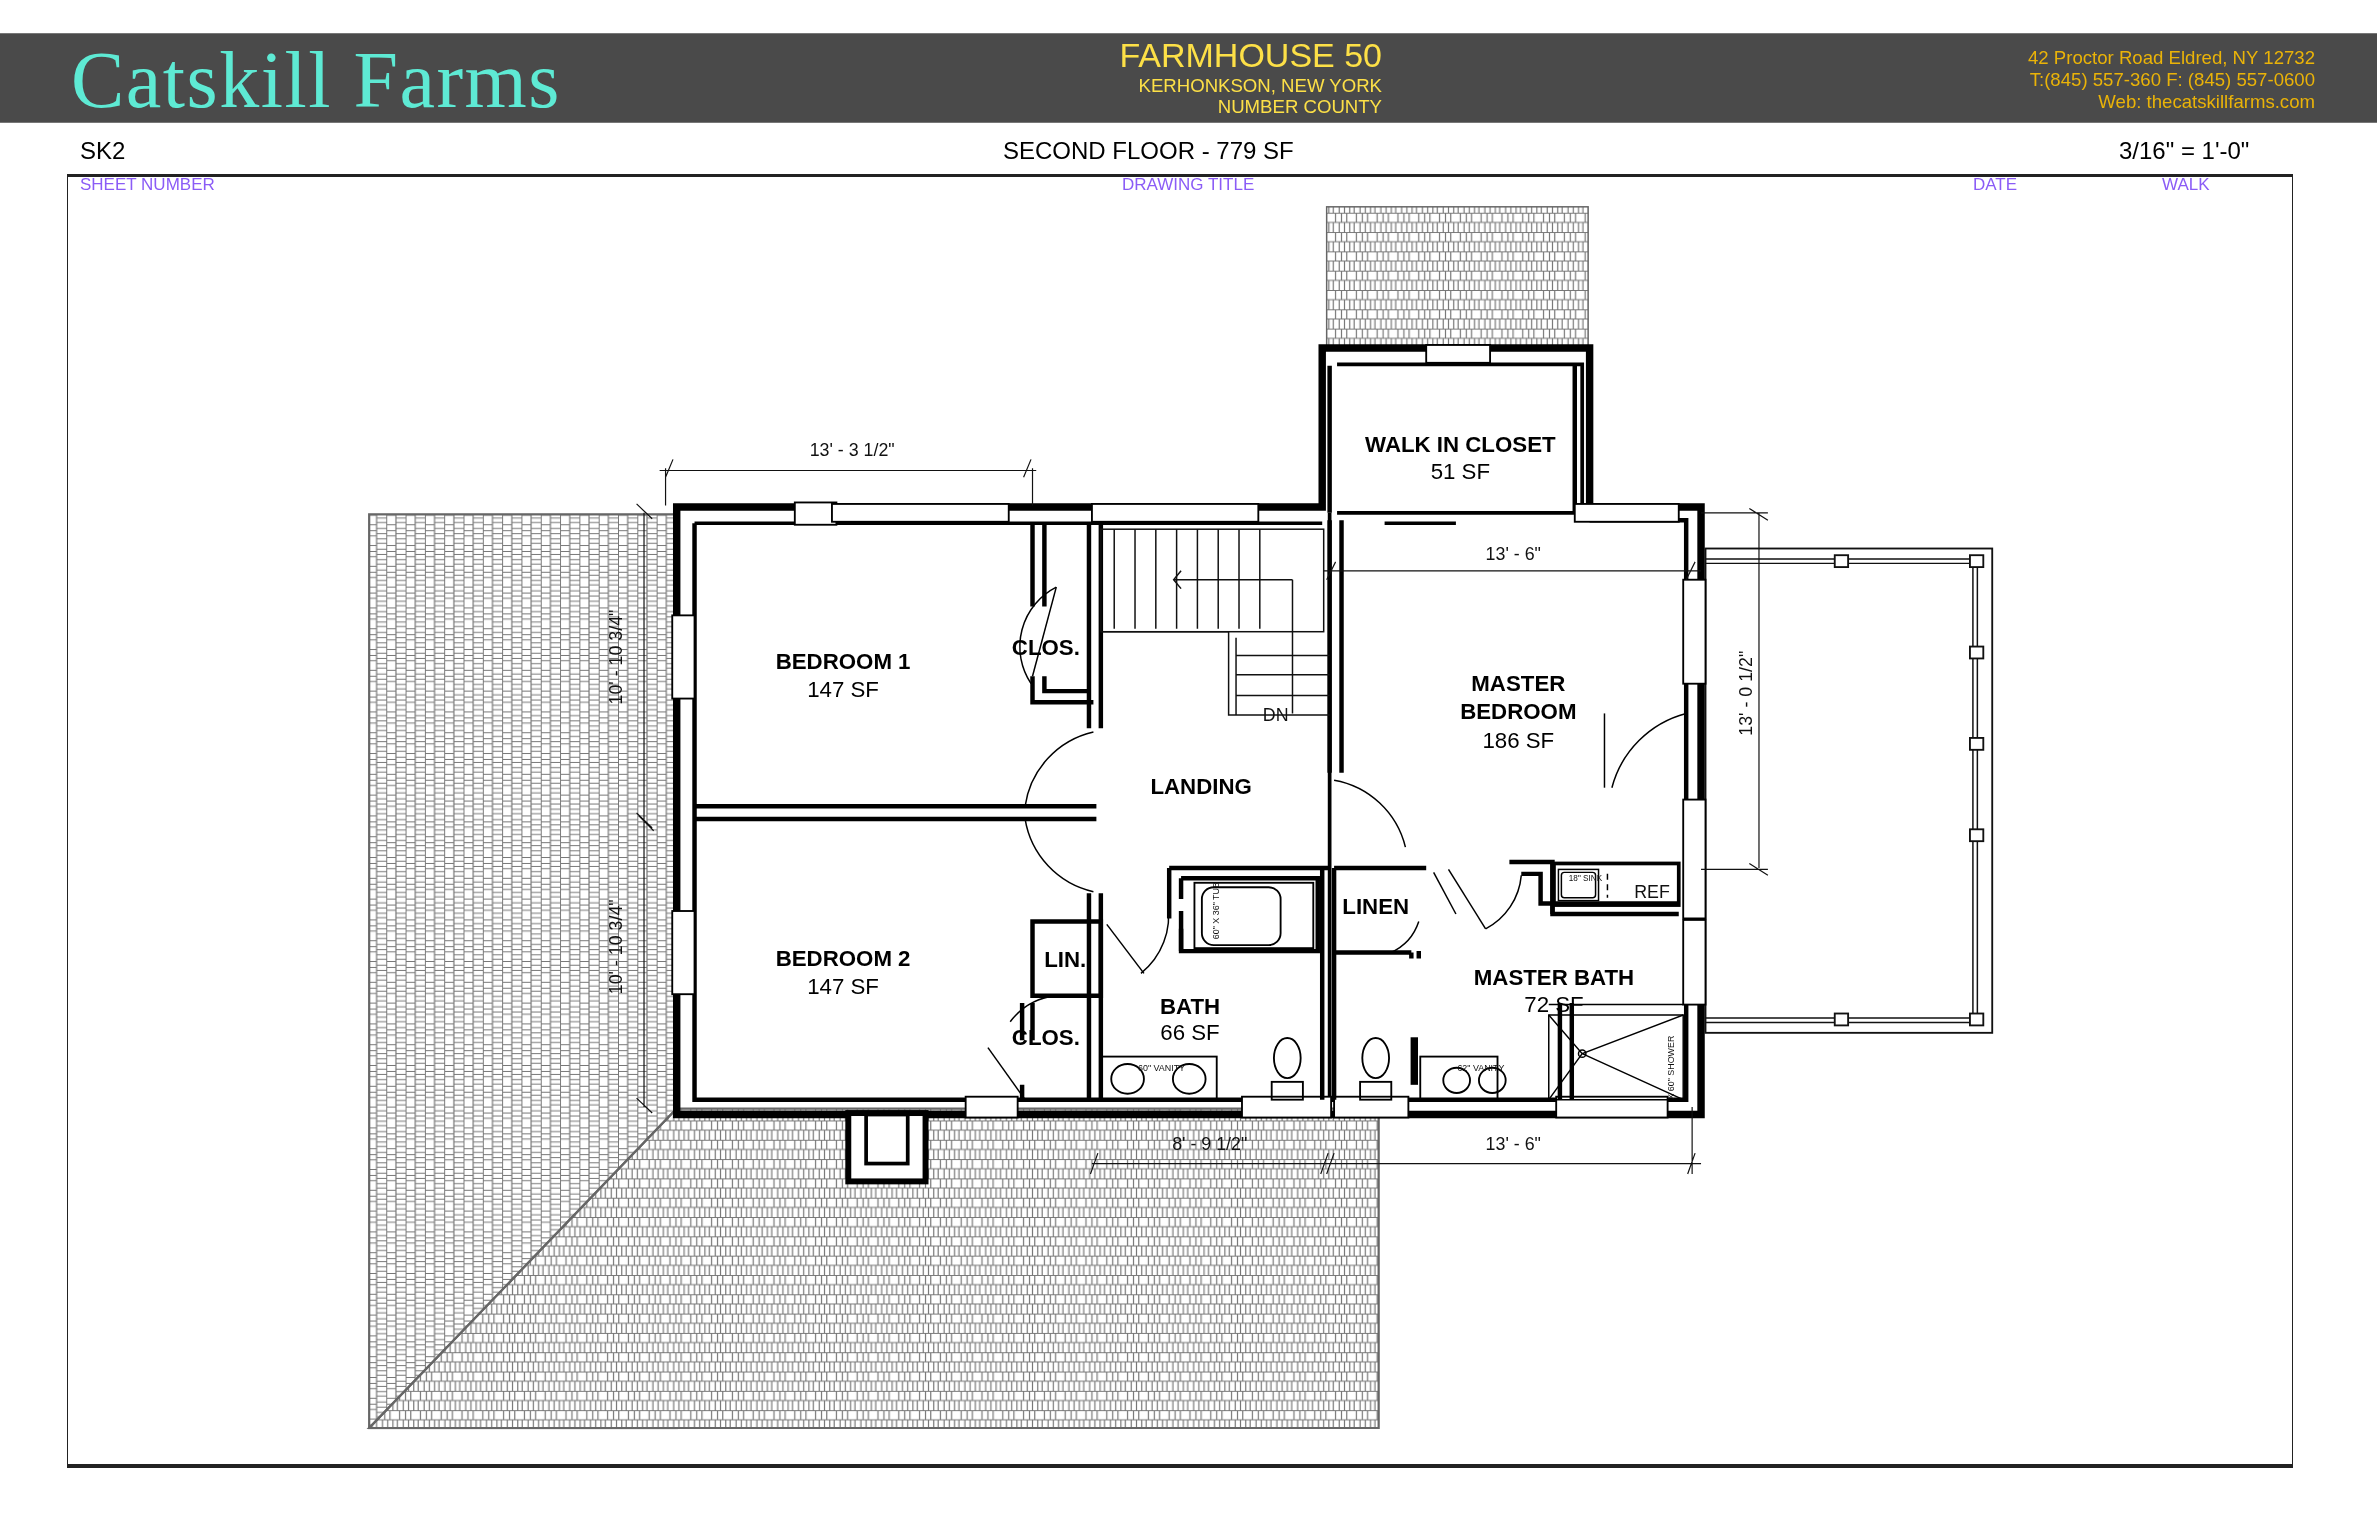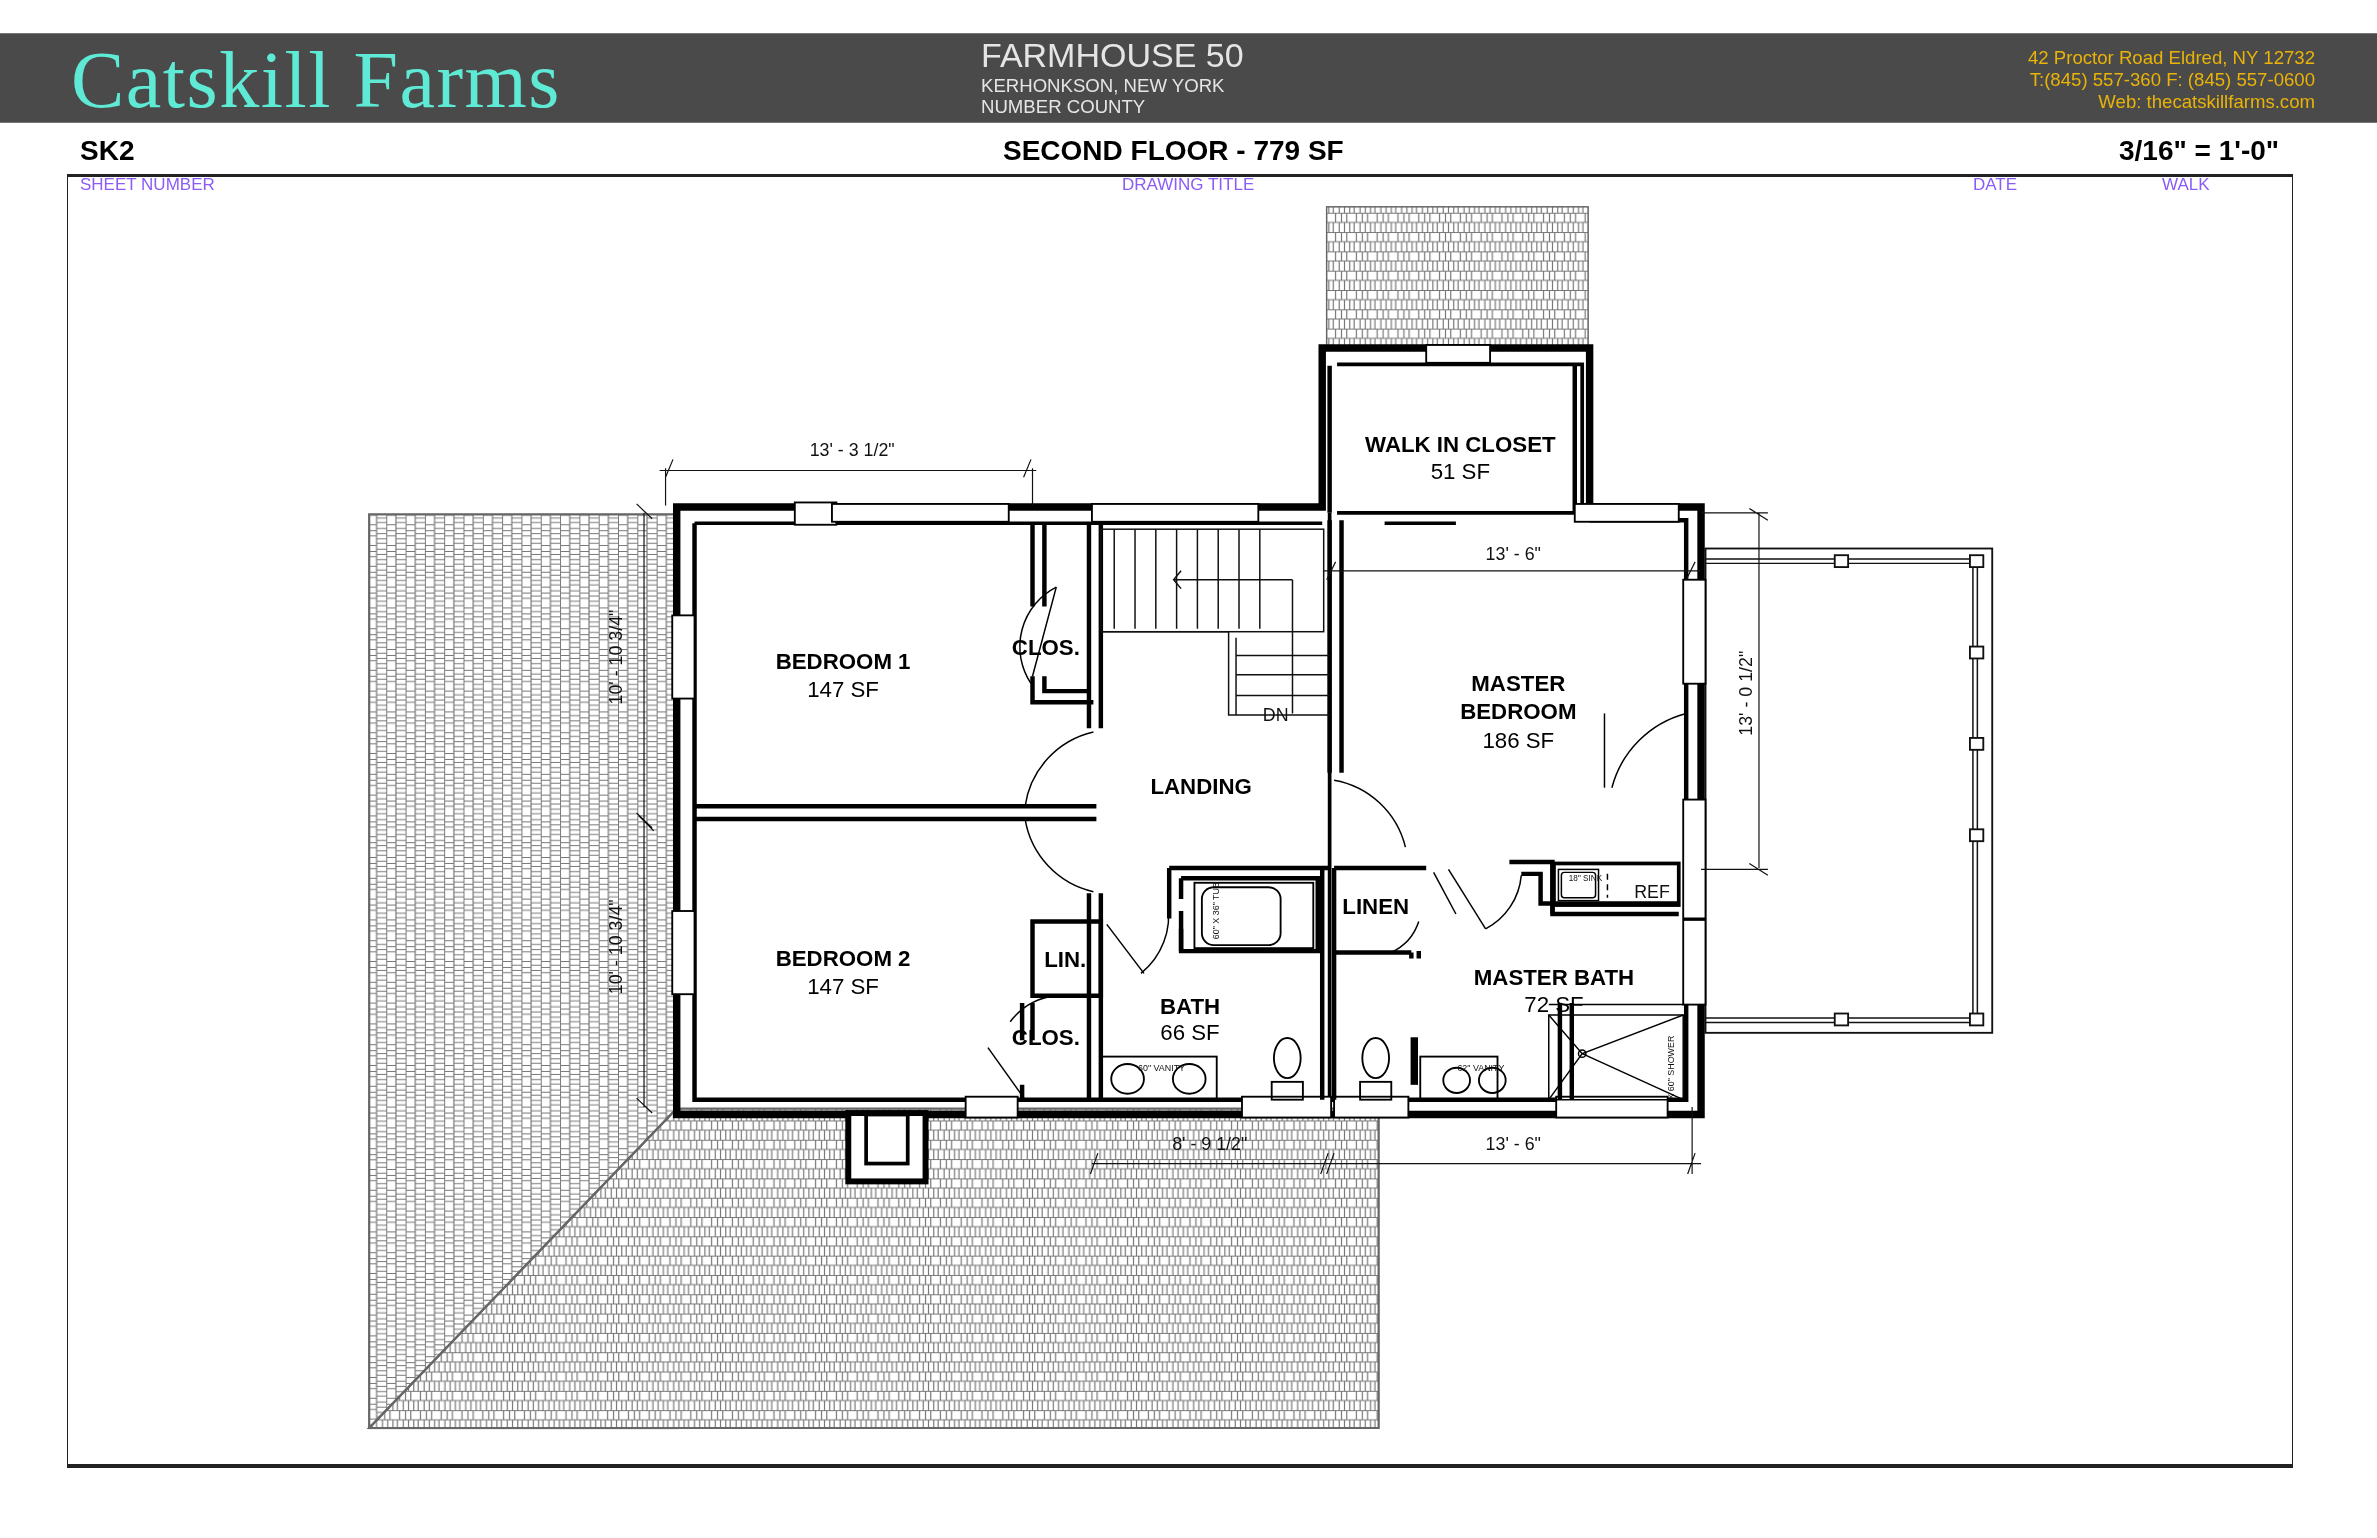--- a/index.html
+++ b/index.html
@@ -1,23 +1,23 @@
 <!DOCTYPE html>
 <html style="font-size:12px"><head>
 <meta charset="utf-8">
 <style>
   html, body { margin: 0; padding: 0; background: #ffffff; }
   body { width: 2377px; height: 1539px; position: relative; overflow: hidden; font-family: "Liberation Sans", sans-serif; }
   .banner { position: absolute; left: 0; top: 33px; width: 2377px; height: 88px; background: #4a4a4a; border-top: 1.5px solid #777; border-bottom: 1.5px solid #777; }
   .brand { position: absolute; left: 71px; top: 6px; font-family: "Liberation Serif", "DejaVu Serif", serif; font-size: 80px; color: #5eead4; letter-spacing: 1.5px; line-height: 1; white-space: nowrap; }
-  .proj { position: absolute; left: 981px; width: 401px; top: 1.5px; text-align: left; color: #e5e5e5; }
+  .proj { position: absolute; left: 981px; width: 401px; top: 1.5px; text-align: right; color: #fde047; }
   .proj .t1 { font-size: 34px; line-height: 39px; }
   .proj .t2 { font-size: 18.6px; line-height: 21px; }
   .contact { position: absolute; right: 62px; top: 13.4px; text-align: right; color: #eab308; font-size: 18.6px; line-height: 22px; }
-  .titleblock { position: absolute; top: 134px; font-size: 28px; color: #000; line-height: 33px; font-weight: bold; }
+  .titleblock { position: absolute; top: 134px; font-size: 24px; color: #000; line-height: 33px; }
   .tb-labels { position: absolute; top: 175px; font-size: 17px; color: #8b5cf6; }
   .frame { position: absolute; left: 67px; top: 174px; width: 2226px; height: 1294px; border: 1.5px solid #222; border-top: 3px solid #222; border-bottom: 4.5px solid #222; box-sizing: border-box; }
   svg.plan { position: absolute; left: 0; top: 0; }
   .rlabel { font-family: "Liberation Sans", sans-serif; font-weight: bold; fill: #000; }
   .rarea { font-family: "Liberation Sans", sans-serif; fill: #000; }
   .dim { font-family: "Liberation Sans", sans-serif; fill: #111; font-size: 24px; }
   .small { font-family: "Liberation Sans", sans-serif; fill: #111; }
 </style>
 </head>
 <body>

